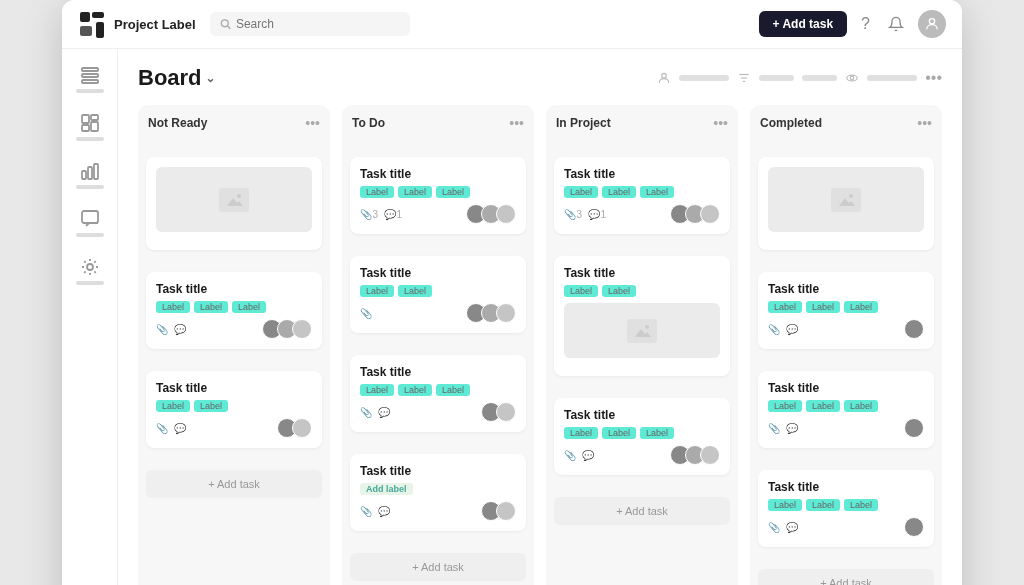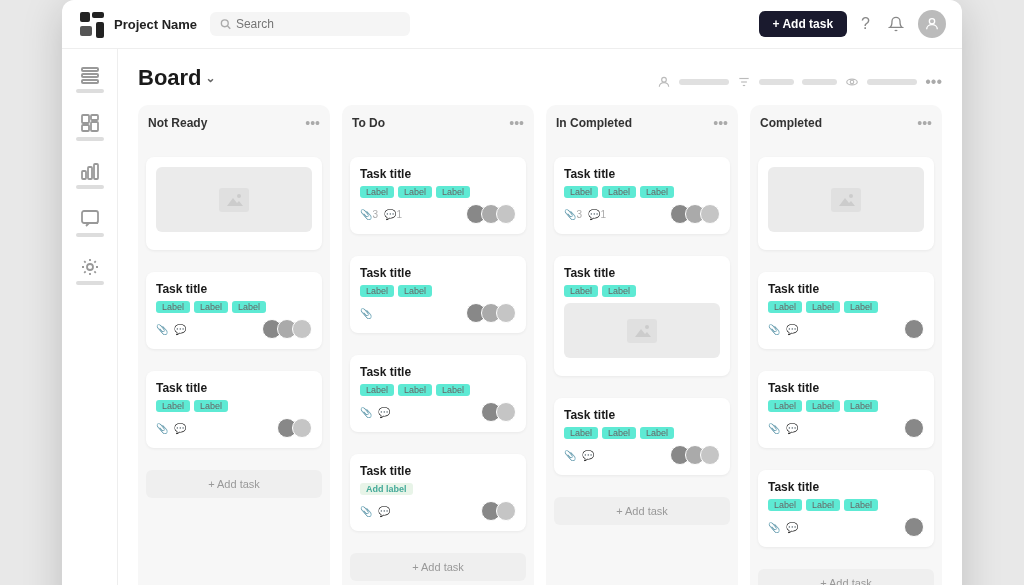--- a/index.html
+++ b/index.html
@@ -138,21 +138,21 @@
       border-radius: 2px;
     }
     
     .content {
       flex: 1;
       overflow: auto;
       padding: 16px 20px;
     }
     .board-header {
       display: flex;
-      align-items: flex-end;
+      align-items: center;
       justify-content: space-between;
       margin-bottom: 14px;
     }
     .board-title {
       display: flex;
       align-items: center;
       gap: 4px;
       font-size: 22px;
       font-weight: 700;
       color: #1a1a1a;
@@ -303,21 +303,21 @@
 
   <div class="header">
     <div class="logo">
 
       <svg class="logo-icon" viewBox="0 0 28 28" fill="none">
         <rect x="2" y="2" width="10" height="10" rx="2" fill="#222"></rect>
         <rect x="14" y="2" width="12" height="6" rx="2" fill="#222"></rect>
         <rect x="2" y="16" width="12" height="10" rx="2" fill="#555"></rect>
         <rect x="18" y="12" width="8" height="16" rx="2" fill="#222"></rect>
       </svg>
-      <span class="logo-title">Project Name</span>
+      <span class="logo-title">Project Label</span>
     </div>
     <div class="search-bar">
       <svg width="12" height="12" viewBox="0 0 16 16" fill="none">
         <circle cx="7" cy="7" r="5" stroke="#aaa" stroke-width="2"></circle>
         <line x1="11" y1="11" x2="15" y2="15" stroke="#aaa" stroke-width="2"></line>
       </svg>
       <input type="text" placeholder="Search" style="">
     </div>
     <div class="header-right">
       <button class="add-task-btn">+ Add task</button>
@@ -545,21 +545,21 @@
                 <div class="avatar-sm dark"></div>
                 <div class="avatar-sm"></div>
               </div>
             </div>
           </div>
           <div class="add-task-row">+ Add task</div>
         </div>
 
         <div class="column">
           <div class="column-header">
-            <span class="column-title">In Completed</span>
+            <span class="column-title">In Project</span>
             <span class="col-more">•••</span>
           </div>
 
           <div class="card">
             <div class="card-title">Task title</div>
             <div class="card-labels">
               <span class="label-pill">Label</span>
               <span class="label-pill">Label</span>
               <span class="label-pill">Label</span>
             </div>

